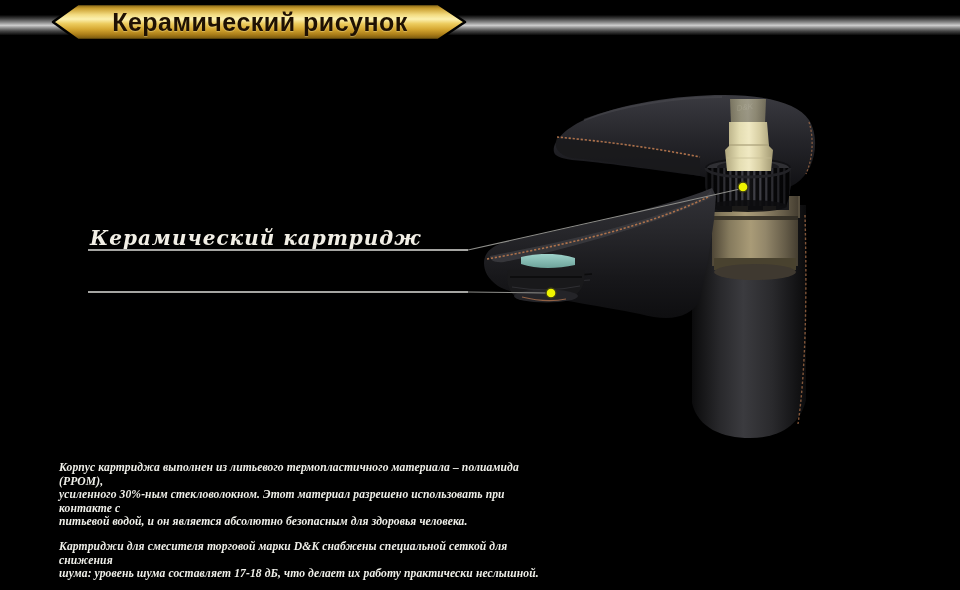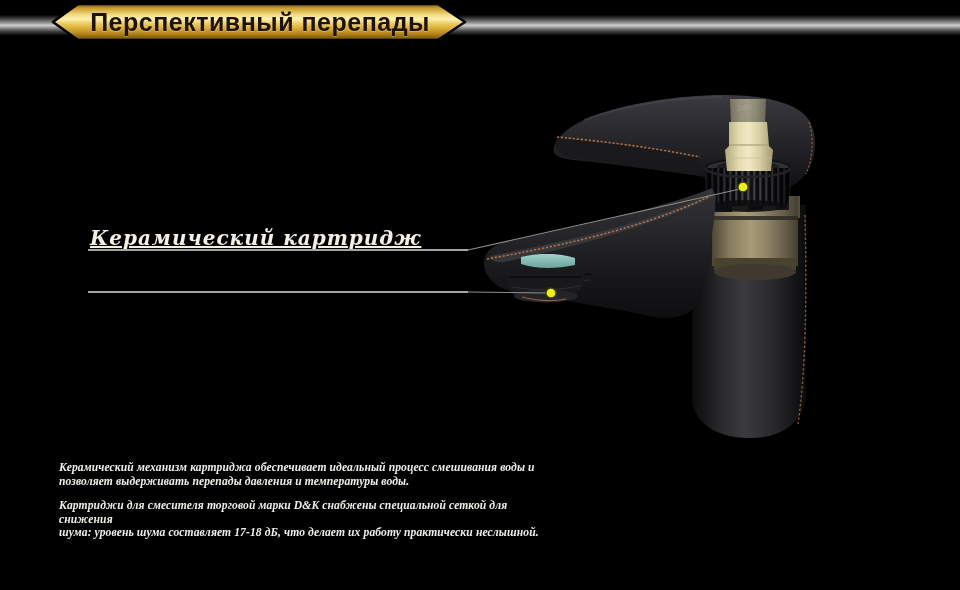--- a/index.html
+++ b/index.html
@@ -11,21 +11,21 @@
   .banner-svg{position:absolute;left:48px;top:1px;z-index:3;}
   .page-title{position:absolute;left:48px;top:3px;width:424px;height:38px;z-index:4;
     display:flex;align-items:center;justify-content:center;
     font-family:"Liberation Sans",sans-serif;font-weight:bold;font-size:25px;
     color:#1f1103;letter-spacing:.5px;text-shadow:0 1px 1px rgba(255,240,180,.35);}
   
   .faucet-svg{position:absolute;left:0;top:0;z-index:2;}
   
   .callout-label{position:absolute;z-index:4;color:#f2efe6;
     font-family:"DejaVu Serif","Liberation Serif",serif;
-    font-weight:bold;font-style:italic;font-size:20px;letter-spacing:1px;white-space:nowrap;text-decoration:underline;}
+    font-weight:bold;font-style:italic;font-size:20px;letter-spacing:1px;white-space:nowrap;}
   .label-cartridge{left:90px;top:226px;}
   .label-water{left:90px;top:268px;}
   
   .description{position:absolute;left:59px;top:461px;width:488px;z-index:4;
     color:#efefe9;font-family:"Liberation Serif",serif;font-weight:bold;font-style:italic;
     font-size:11.6px;line-height:13.6px;letter-spacing:.1px;}
   .description .para{white-space:pre-line;margin:0 0 11px 0;}
 </style>
 </head>
 <body>
@@ -42,21 +42,21 @@
         <stop offset=".30" stop-color="#f3dc82"></stop>
           <stop offset=".42" stop-color="#fcf1b0"></stop>
         <stop offset=".55" stop-color="#eccb5d"></stop>
           <stop offset=".70" stop-color="#d6a832"></stop>
         <stop offset=".85" stop-color="#aa7d18"></stop>
           <stop offset="1" stop-color="#644a0c"></stop>
       </linearGradient>
     </defs>
     <polygon points="5,21 30,3 390,3 417,21 390,39 30,39" fill="url(#goldGrad)" stroke="#000" stroke-width="2.5" stroke-linejoin="round"></polygon>
   </svg>
-  <div class="page-title">Перспективный перепады</div>
+  <div class="page-title">Керамический рисунок</div>
 
   <svg class="faucet-svg" width="960" height="590" viewBox="0 0 960 590">
     <defs>
       <linearGradient id="colGrad" x1="0" y1="0" x2="1" y2="0">
         <stop offset="0" stop-color="#0b0b0c"></stop>
           <stop offset=".25" stop-color="#29292c"></stop>
         <stop offset=".45" stop-color="#3b3b3f"></stop>
           <stop offset=".7" stop-color="#2a2a2d"></stop>
         <stop offset=".9" stop-color="#151517"></stop>
           <stop offset="1" stop-color="#0b0b0c"></stop>
@@ -177,19 +177,20 @@
       <line x1="88" y1="292" x2="468" y2="292" stroke="#ddddd8" stroke-width="1.6"></line>
       <line x1="468" y1="292" x2="546" y2="293" stroke="#8e8e8a" stroke-width="1.1"></line>
       <circle cx="743" cy="187" r="5" fill="#eef400" stroke="#3c3c14" stroke-width="1.3"></circle>
       <circle cx="551" cy="293" r="5" fill="#eef400" stroke="#3c3c14" stroke-width="1.3"></circle>
     </g>
   </svg>
 
   <div class="callout-label label-cartridge">Керамический картридж</div>
 
   <div class="description">
-    <p class="para">Керамический механизм картриджа обеспечивает идеальный процесс смешивания воды и
-позволяет выдерживать перепады давления и температуры воды.</p>
+    <p class="para">Корпус картриджа выполнен из литьевого термопластичного материала – полиамида (PPOM),
+усиленного 30%-ным стекловолокном. Этот материал разрешено использовать при контакте с
+питьевой водой, и он является абсолютно безопасным для здоровья человека.</p>
     <p class="para">Картриджи для смесителя торговой марки D&amp;K снабжены специальной сеткой для снижения
 шума: уровень шума составляет 17-18 дБ, что делает их работу практически неслышной.</p>
   </div>
 
 </div>
 
 </body></html>

